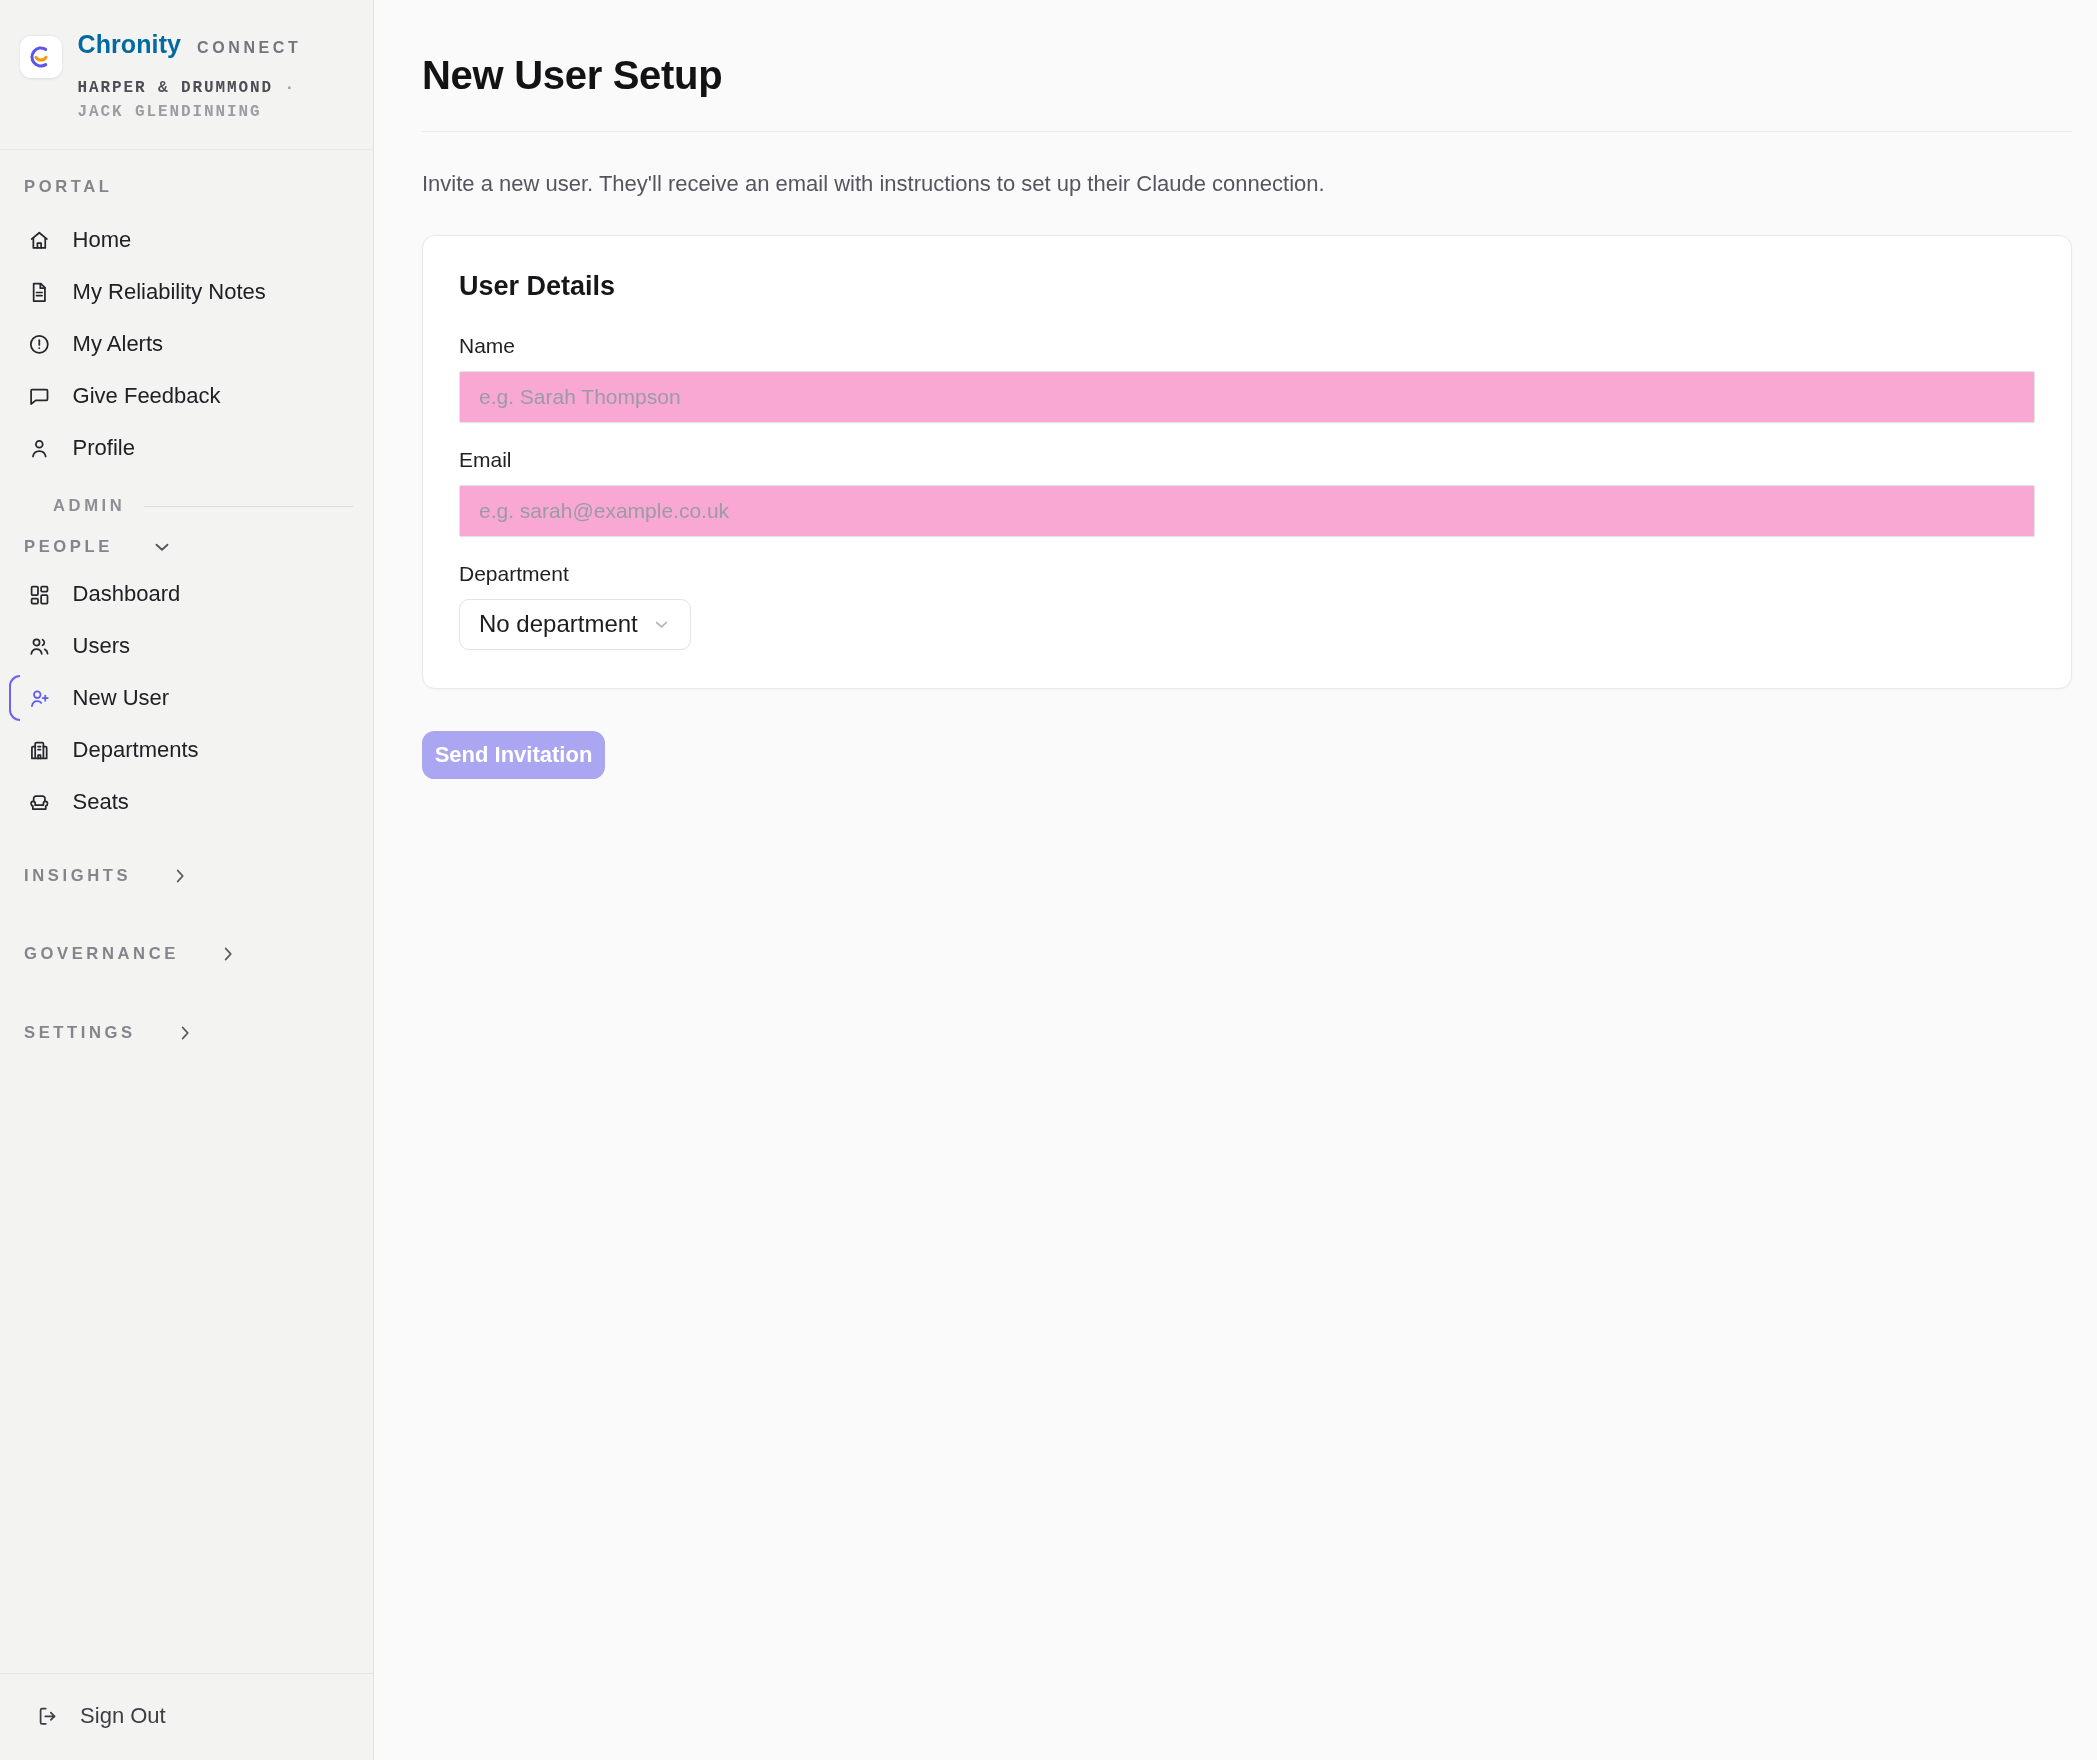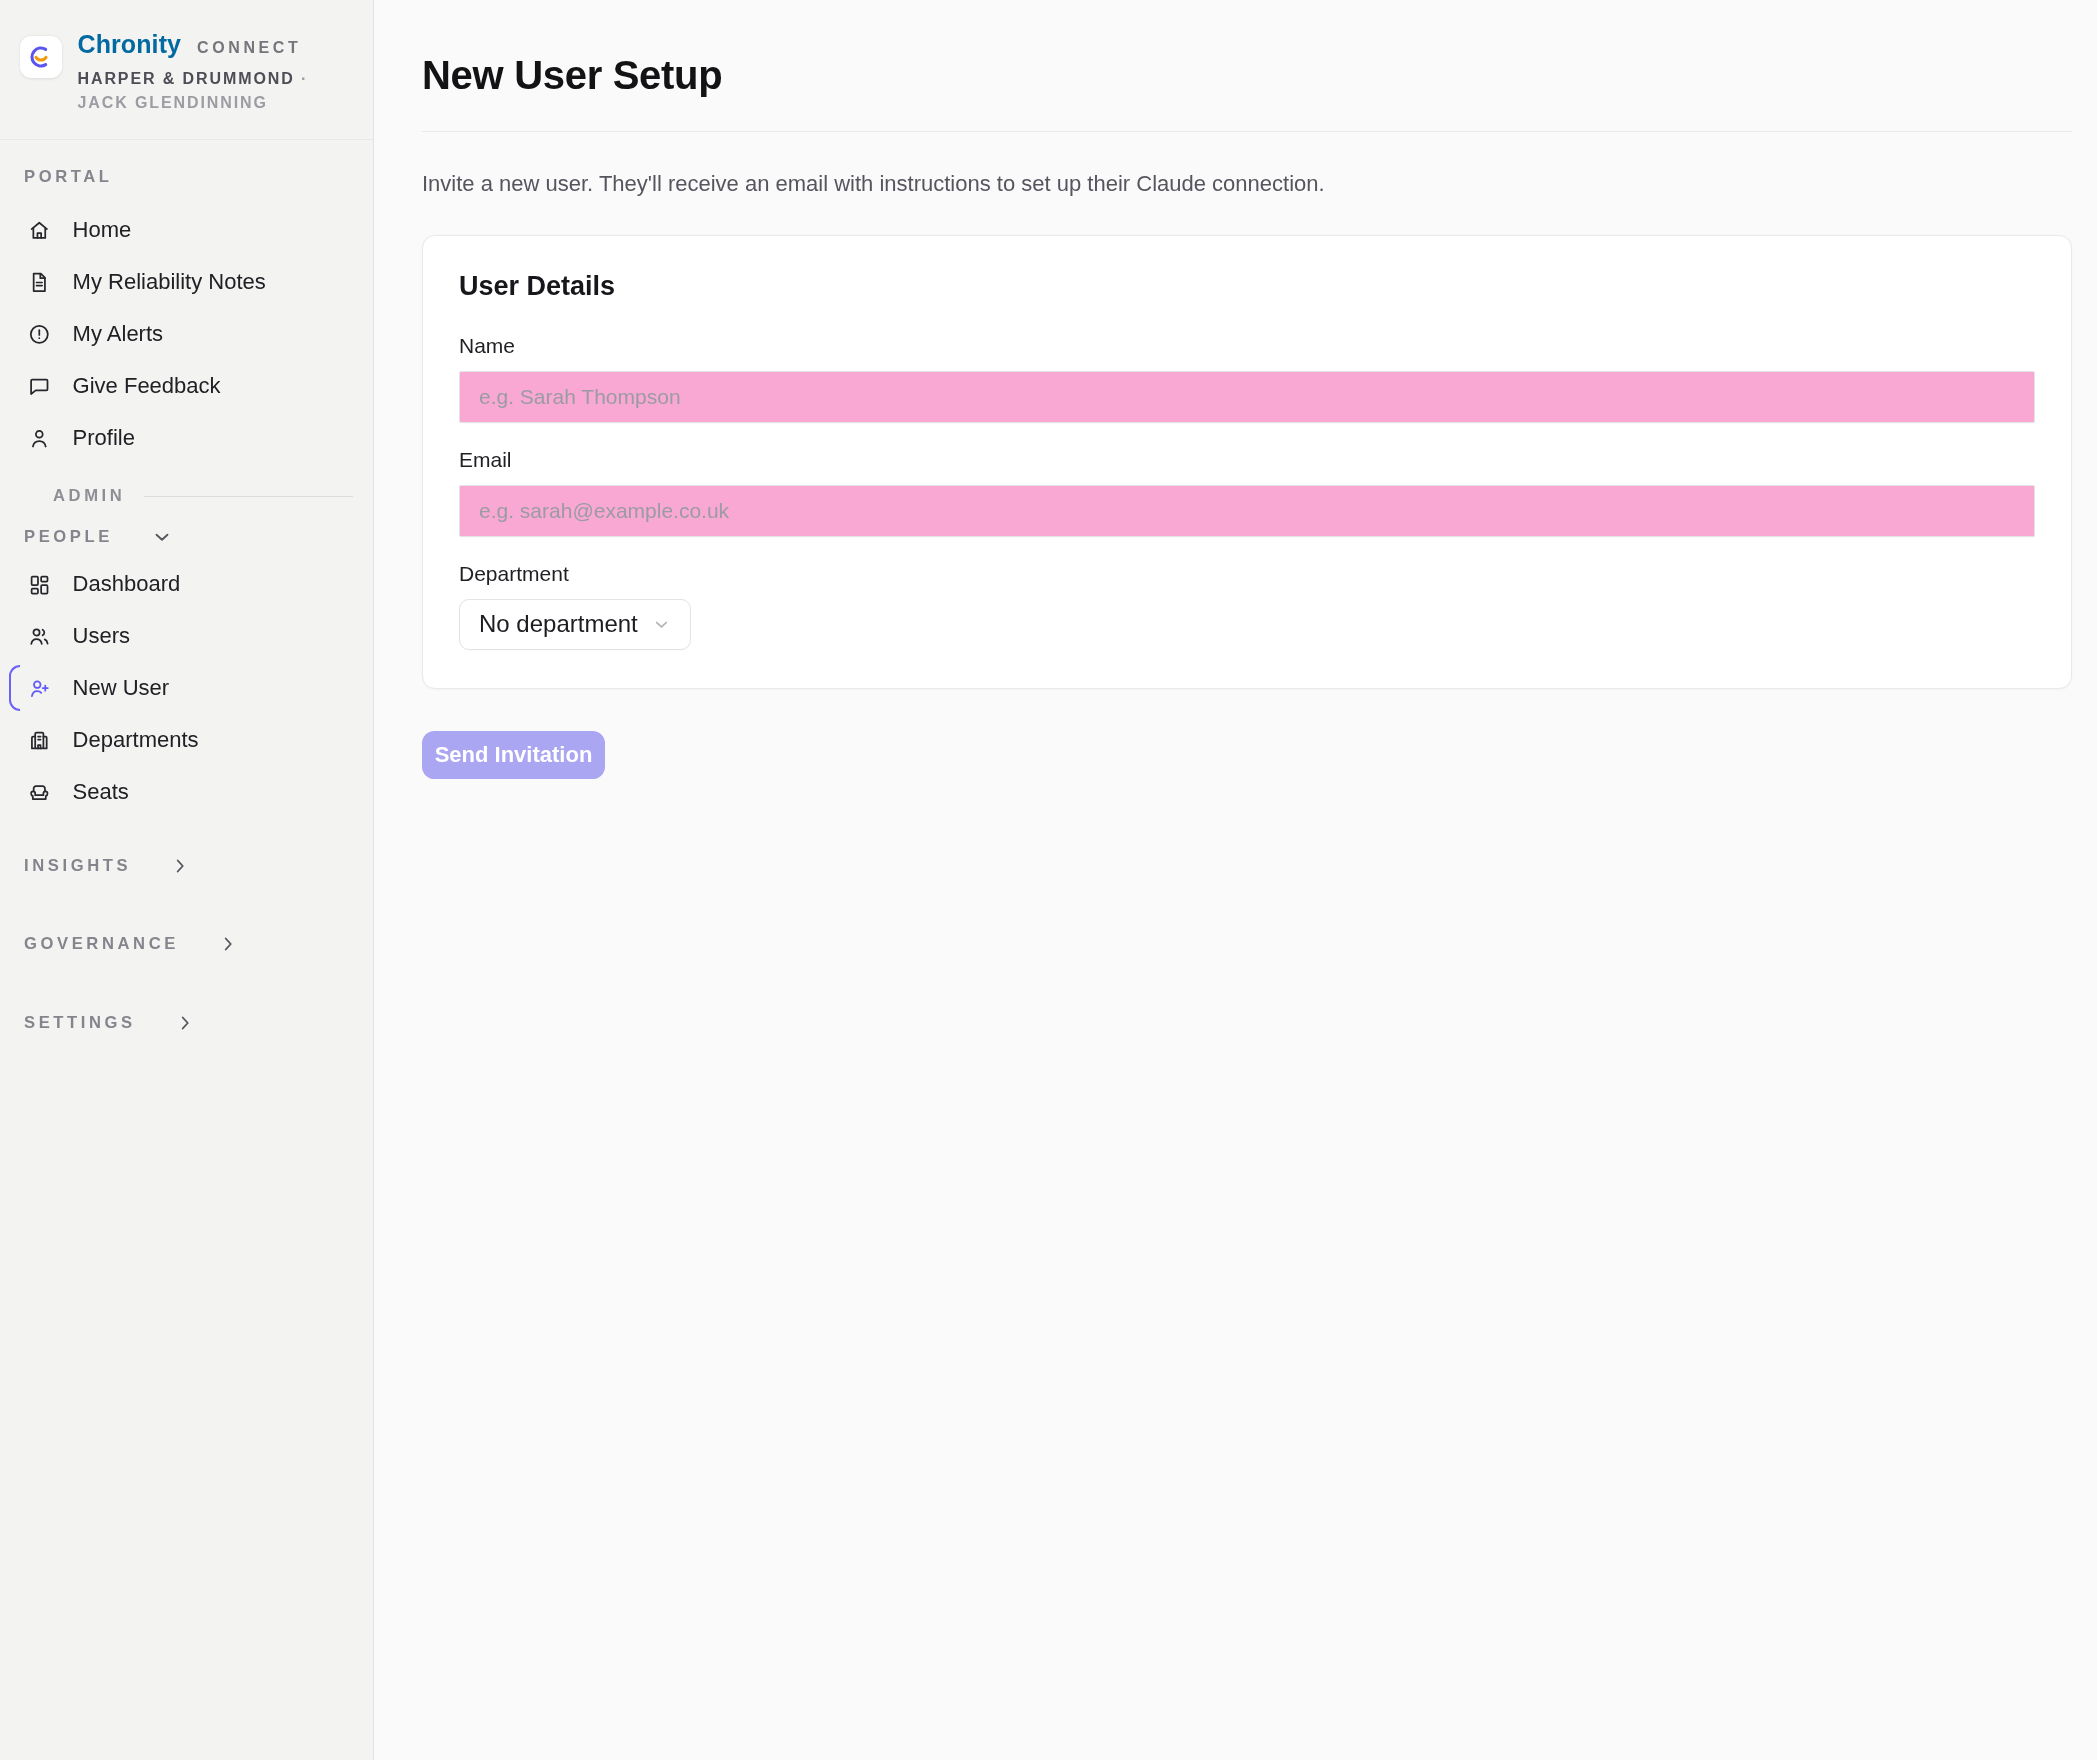--- a/index.html
+++ b/index.html
@@ -30,22 +30,22 @@
     background: #ffffff; border-radius: 11px;
     box-shadow: 0 0.7px 2.9px rgba(0,0,0,.10);
     display: flex; align-items: center; justify-content: center;
     margin-top: 5.8px;
   }
   .brand-text { display: flex; flex-direction: column; min-width: 0; }
   .brand-title-row { display: flex; align-items: baseline; gap: 16px; }
   .app-name { font-size: 25px; font-weight: 700; color: #0369a1; letter-spacing: 0.1px; }
   .app-badge { font-size: 16px; font-weight: 600; color: #75757c; letter-spacing: 3.6px; }
   .brand-sub {
-    margin-top: 8px; font-size: 16px; letter-spacing: 1.9px;
-    line-height: 1.48; color: #9c9ca2; font-weight: 600; max-width: 276px;
+    margin-top: 18px; font-size: 16px; letter-spacing: 1.9px;
+    line-height: 1.48; color: #9c9ca2; font-weight: 600; max-width: 276px; font-family: Liberation Mono, monospace;
   }
   .org-name { color: #4d4d55; font-weight: 700; }
 
   nav { flex: 1; padding-top: 20px; }
   .section-label {
     padding: 7.2px 38px 7.2px 24px;
     font-size: 16.6px; font-weight: 700; letter-spacing: 3.6px; color: #84848c;
   }
   .portal-label { margin-bottom: 10px; }
   .nav-item {
@@ -296,20 +296,32 @@
     <div class="group-header collapsed-group">
       <span class="section-label">SETTINGS</span>
       <span class="chev">
         <svg viewBox="0 0 24 24" fill="none" stroke="currentColor" stroke-width="2" stroke-linecap="round" stroke-linejoin="round">
             <path d="M9.5 6l5.5 6-5.5 6"></path>
           </svg>
       </span>
     </div>
   </nav>
 
+  <div class="signout-bar">
+    <div class="signout">
+      <span class="ni">
+        <svg viewBox="0 0 24 24" fill="none" stroke="currentColor" stroke-width="1.7" stroke-linecap="round" stroke-linejoin="round">
+          <path d="M9.5 4.5H6A1.5 1.5 0 0 0 4.5 6v12A1.5 1.5 0 0 0 6 19.5h3.5"></path>
+          <path d="M14.5 8.5 18 12l-3.5 3.5"></path>
+            <path d="M9 12h9"></path>
+        </svg>
+      </span>
+      <span>Sign Out</span>
+    </div>
+  </div>
 </aside>
 
 <main class="main">
   <h1 class="page-title">New User Setup</h1>
   <div class="title-divider"></div>
   <p class="page-desc">Invite a new user. They'll receive an email with instructions to set up their Claude connection.</p>
 
   <section class="card">
     <h2 class="card-title">User Details</h2>
 

